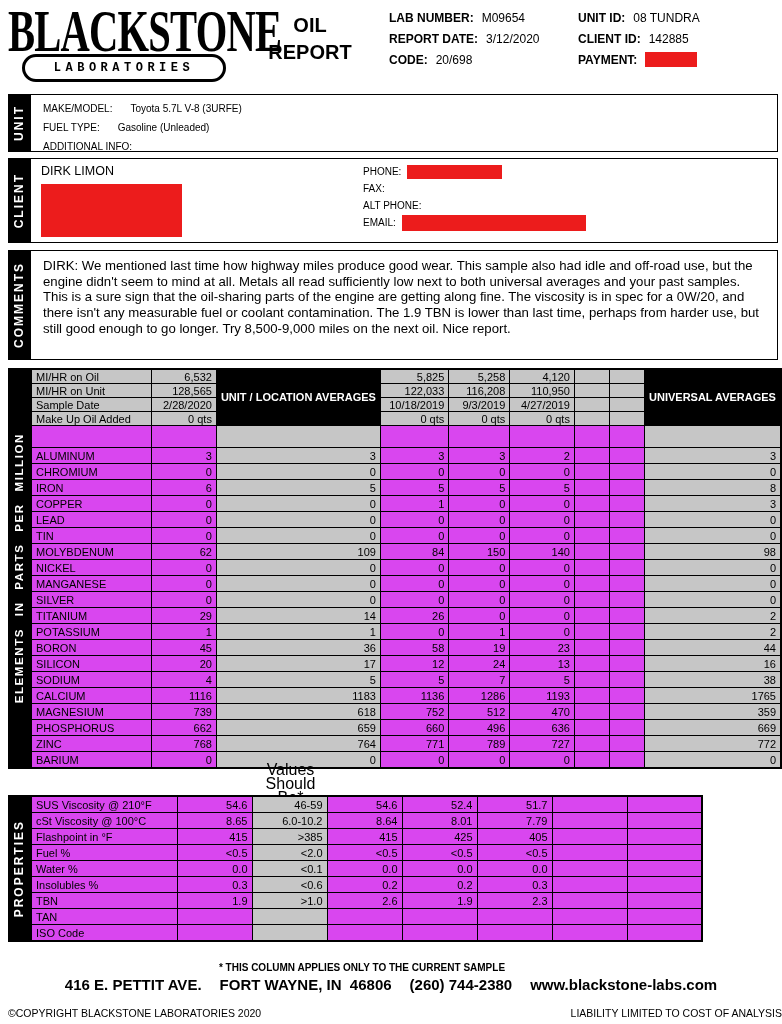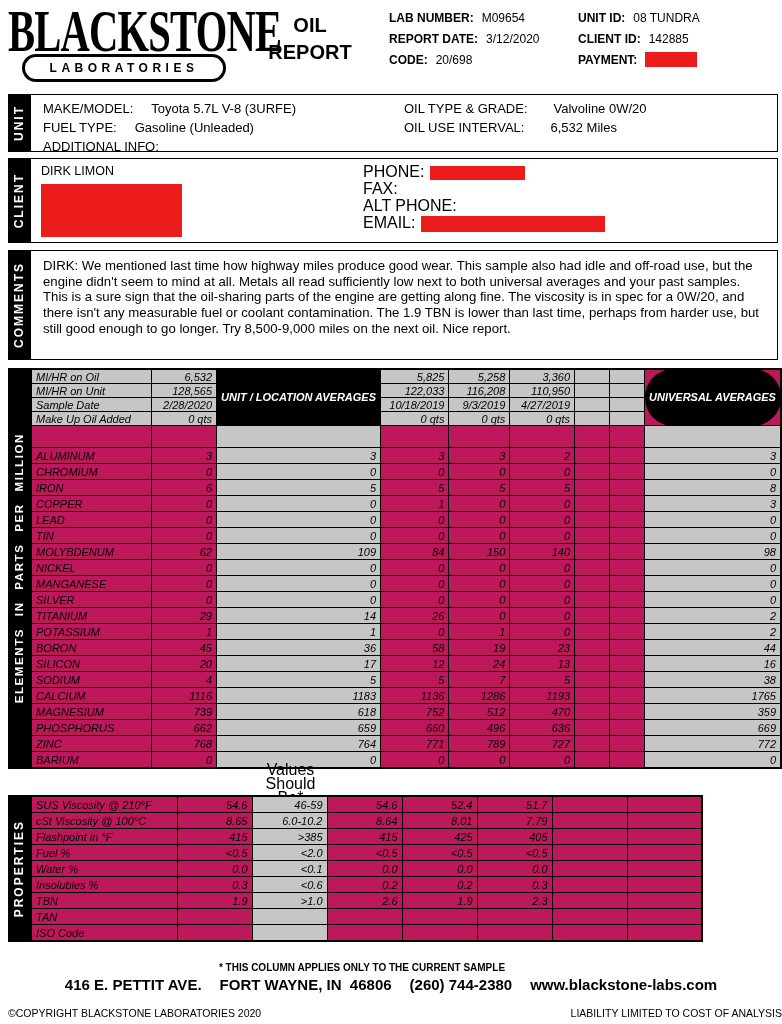--- a/index.html
+++ b/index.html
@@ -12,61 +12,62 @@
   .logo-main {
     font-family:"Liberation Serif", serif; font-weight:bold; font-size:52px;
     line-height:50px; white-space:nowrap; letter-spacing:-1px;
     transform:scale(0.78,1.12); transform-origin:0 0;
   }
   .logo-pill {
     position:absolute; left:14px; top:50px; width:198px; height:22px;
     border:3px solid #000; border-radius:14px; background:#fff;
     text-align:center; font-weight:bold; font-size:12px; line-height:22px;
     letter-spacing:4.5px;
+    font-family:Liberation Mono, monospace;
   }
   .report-title {
     position:absolute; left:252px; top:12px; width:116px; text-align:center;
     font-weight:bold; font-size:20px; line-height:27px;
   }
   .hcol { position:absolute; top:11px; }
   .hcol-left { left:389px; }
   .hcol-right { left:578px; }
   .hrow { height:21px; font-size:12px; white-space:nowrap; }
   .hlabel { font-weight:bold; margin-right:8px; }
   .redbox { display:inline-block; background:var(--red); vertical-align:middle; }
   .payment-box { width:52px; height:15px; margin-top:-2px; }
   
   .tsection { position:absolute; left:8px; display:flex; align-items:stretch; }
   .sidebar { width:22px; background:#000; color:#fff; display:flex; align-items:center; justify-content:center; flex:none; }
   .vtext { writing-mode:vertical-rl; transform:rotate(180deg); font-weight:bold; font-size:12px; letter-spacing:2px; white-space:nowrap; }
   .vtext-long { font-size:11.5px; letter-spacing:1.6px; word-spacing:7px; }
   .secbox { position:relative; width:746px; border:1px solid #000; background:#fff; }
-  .field-row { font-size:13px; line-height:19px; white-space:nowrap; }
+  .field-row { font-size:10px; line-height:19px; white-space:nowrap; }
   .f-label { margin-right:18px; }
   .u-col1 { position:absolute; left:12px; top:4px; }
   .u-col2 { position:absolute; left:373px; top:4px; }
   .client-name { position:absolute; left:10px; top:5px; font-size:12.5px; }
   .client-addr-redaction { position:absolute; left:10px; top:25px; width:141px; height:53px; background:var(--red); }
   .c-col { position:absolute; left:332px; top:4px; }
-  .c-row { font-size:16px; line-height:17px; white-space:nowrap; }
+  .c-row { font-size:10px; line-height:17px; white-space:nowrap; }
   .phone-box { width:95px; height:14px; margin-left:6px; }
   .email-box { width:184px; height:16px; margin-left:6px; }
   .comments-text { padding:7px 12px 0 12px; font-size:13.2px; line-height:15.7px; }
   
-  table { border-collapse:collapse; table-layout:fixed; background:#be185d;font-style:italic; }
+  table { border-collapse:collapse; table-layout:fixed; background:#d946ef; }
   .grid { border:2px solid #000; }
   .grid td { border:1px solid #000; font-size:11px; padding:0 4px; overflow:hidden; white-space:nowrap; }
   .lbl { text-align:left; }
   .num { text-align:right; }
   .gray { background:var(--shade); }
   .black-head {
     background:#000; color:#fff; font-weight:bold; font-size:9.5px;
     text-align:center; white-space:pre-line; line-height:11px; vertical-align:middle; padding:0 2px;
   }
-  .universal { font-size:10px;border-radius:28px; }
+  .universal { font-size:10px; }
   .hdr-row td { height:13px; }
   .blank-row td { height:21px; }
   .el-row td { height:15px; }
   .prop-row td { height:15px; }
   .values-note {
     position:absolute; left:251px; top:763px; width:79px; text-align:center;
     font-size:16px; line-height:14px; white-space:pre-line;
   }
   
   .foot-note { position:absolute; top:962px; left:0; width:724px; text-align:center; font-weight:bold; font-size:10px; }
@@ -117,24 +118,20 @@
   <div class="tsection" style="top:94px; height:58px;">
     <div class="sidebar">
       <span class="vtext">UNIT</span>
     </div>
     <div class="secbox">
       <div class="u-col1">
         <div class="field-row"><span class="f-label">MAKE/MODEL:</span><span>Toyota 5.7L V-8 (3URFE)</span></div>
         <div class="field-row"><span class="f-label">FUEL TYPE:</span><span>Gasoline (Unleaded)</span></div>
         <div class="field-row"><span class="f-label">ADDITIONAL INFO:</span><span></span></div>
       </div>
-      <div class="u-col2">
-        <div class="field-row"><span class="f-label" style="margin-right:26px;">OIL TYPE &amp; GRADE:</span><span>Valvoline 0W/20</span></div>
-        <div class="field-row"><span class="f-label" style="margin-right:26px;">OIL USE INTERVAL:</span><span>6,532 Miles</span></div>
-      </div>
     </div>
   </div>
 
   <div class="tsection" style="top:158px; height:85px;">
     <div class="sidebar">
       <span class="vtext">CLIENT</span>
     </div>
     <div class="secbox">
       <div class="client-name">DIRK LIMON</div>
       <div class="client-addr-redaction"></div>
@@ -174,21 +171,21 @@
       </colgroup>
       <tbody id="elements-body">
           <tr class="hdr-row">
             <td class="lbl gray">MI/HR on Oil</td>
             <td class="num gray">6,532</td>
             <td class="black-head" rowspan="4">UNIT /
 LOCATION
 AVERAGES</td>
             <td class="num gray">5,825</td>
             <td class="num gray">5,258</td>
-            <td class="num gray">3,360</td>
+            <td class="num gray">4,120</td>
             <td class="num gray"></td>
             <td class="num gray"></td>
             <td class="black-head universal" rowspan="4">UNIVERSAL
 AVERAGES</td>
           </tr>
           <tr class="hdr-row">
             <td class="lbl gray">MI/HR on Unit</td>
             <td class="num gray">128,565</td>
             <td class="num gray">122,033</td>
             <td class="num gray">116,208</td>

